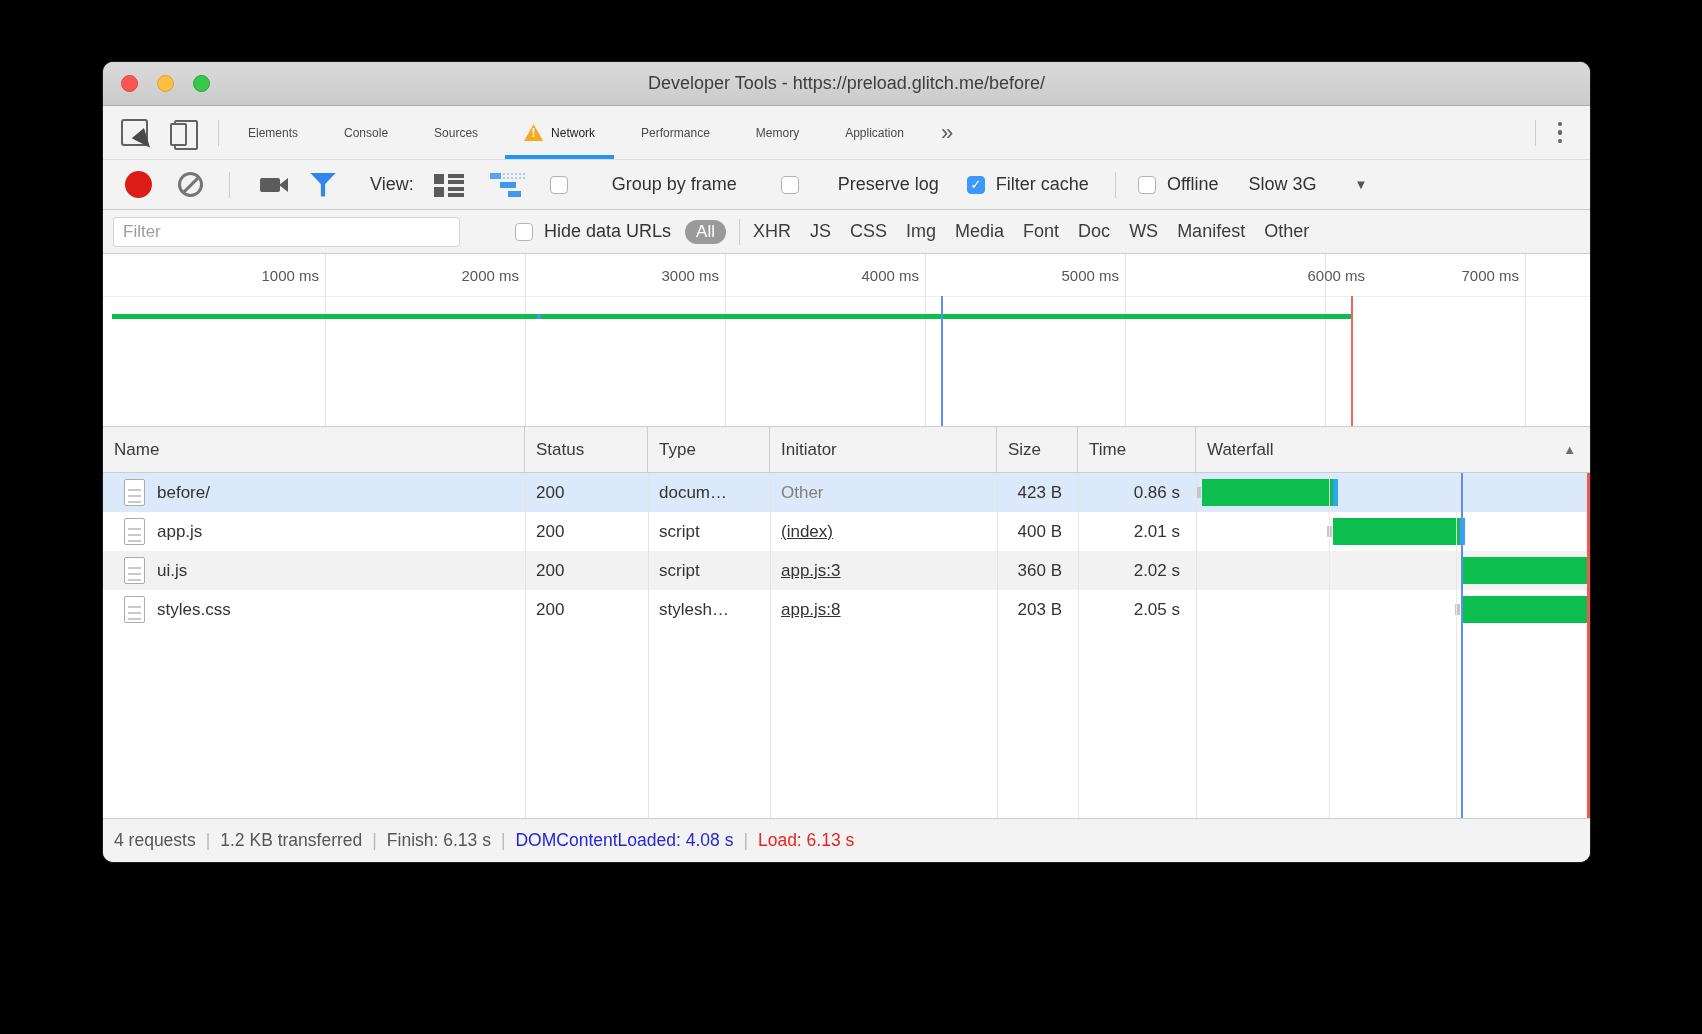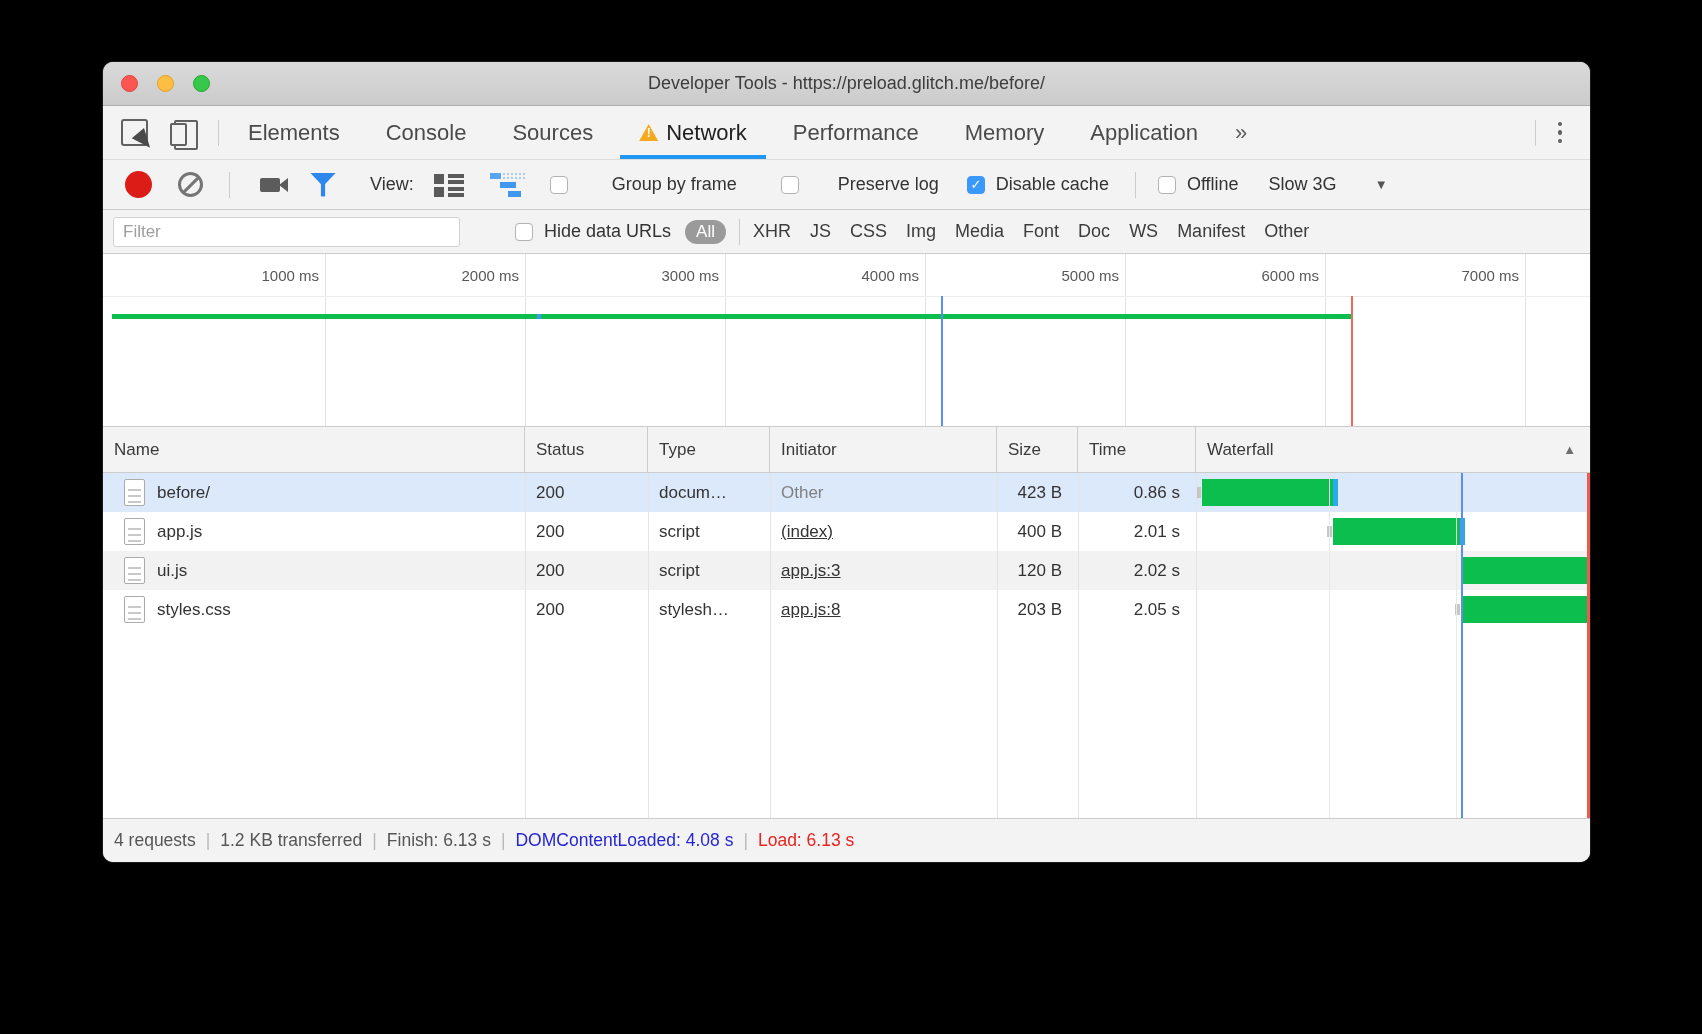--- a/index.html
+++ b/index.html
@@ -19,21 +19,21 @@
   .light.green { background:#35c84a; border:1px solid #24a32e; }
   .title-text { font-size:18px; color:#3d3d3d; }
 
   
   .tabbar { height:54px; background:#f3f3f3; border-bottom:1px solid #dcdcdc;
             display:flex; align-items:stretch; padding-left:18px; }
   .tab-icons { display:flex; align-items:center; gap:22px; padding-right:20px; }
   .vsep { width:1px; height:26px; background:#ccc; align-self:center; }
   .tabs { display:flex; align-items:stretch; margin-left:6px; }
   .tab { position:relative; display:flex; align-items:center; gap:8px; padding:13px 23px;
-         font-size:22px; color:#4a4a4a; cursor:default; }
+         font-size:12px; color:#4a4a4a; cursor:default; }
   .tab.active { color:#1f1f1f; }
   .tab.active::after { content:""; position:absolute; left:4px; right:4px; bottom:0; height:4px; background:#2196f3; }
   .tab-overflow { font-size:22px; color:#5f5f5f; padding:0 14px; display:flex; align-items:center; }
   .tabbar-right { margin-left:auto; display:flex; align-items:center; gap:18px; padding-right:24px; }
   .kebab { display:flex; flex-direction:column; gap:4px; padding:4px; }
   .kebab i { width:4.5px; height:4.5px; border-radius:50%; background:#606060; }
 
   .warn-tri { position:relative; width:19px; height:17px; background:#f5a91e;
               clip-path:polygon(50% 0, 100% 100%, 0 100%); }
   .warn-tri::after { content:"!"; position:absolute; left:0; right:0; bottom:0; text-align:center;
@@ -231,21 +231,21 @@
       <span class="cb-group" style="margin-right:44px;gap:44px;">
         <span class="checkbox">✓</span>
         <span>Group by frame</span>
       </span>
       <span class="cb-group" style="margin-right:28px;gap:39px;">
         <span class="checkbox">✓</span>
         <span>Preserve log</span>
       </span>
       <span class="cb-group" style="margin-right:26px;">
         <span class="checkbox checked">✓</span>
-        <span>Disable cache</span>
+        <span>Filter cache</span>
       </span>
       <span class="vsep" style="margin-right:22px;"></span>
       <span class="cb-group" style="margin-right:30px;">
         <span class="checkbox">✓</span>
         <span>Offline</span>
       </span>
       <span>Slow 3G</span>
       <span class="dd-arrow" style="margin-left:38px;">▼</span>
     </div>
 
@@ -278,21 +278,21 @@
       <div class="ov-grid" style="left:822px"></div>
       <div class="ov-grid" style="left:1022px"></div>
       <div class="ov-grid" style="left:1222px"></div>
       <div class="ov-grid" style="left:1422px"></div>
       <div class="ov-ruler-line"></div>
       <div class="ov-tick" style="left:12px">1000 ms</div>
       <div class="ov-tick" style="left:212px">2000 ms</div>
       <div class="ov-tick" style="left:412px">3000 ms</div>
       <div class="ov-tick" style="left:612px">4000 ms</div>
       <div class="ov-tick" style="left:812px">5000 ms</div>
-      <div class="ov-tick" style="left:1012px">6000 ms</div>
+      <div class="ov-tick" style="left:1058px">6000 ms</div>
       <div class="ov-tick" style="left:1212px">7000 ms</div>
       <div class="ov-band" id="ov-band" style="left: 9px; width: 1239px;"></div>
       <div class="ov-band-cap" id="ov-band-cap" style="left: 434px;"></div>
       <div class="ov-line ov-dcl" id="ov-dcl" style="left: 838px;"></div>
       <div class="ov-line ov-load" id="ov-load" style="left: 1248px;"></div>
     </div>
 
     <div class="thead">
       <div class="th w-name">Name</div>
       <div class="th w-status">Status</div>
@@ -357,21 +357,21 @@
       <div class="row striped">
         <div class="cell w-name">
             <span class="doc-icon"></span>
             <span>ui.js</span>
           </div>
         <div class="cell w-status">200</div>
         <div class="cell w-type">script</div>
         <div class="cell w-init">
             <span class="init-link">app.js:3</span>
           </div>
-        <div class="cell num w-size">120 B</div>
+        <div class="cell num w-size">360 B</div>
         <div class="cell num w-time">2.02 s</div>
         <div class="cell wf-cell w-wf">
             <span class="wf-bar" style="left: 265.08px; width: 128.27px;"></span>
           </div>
       </div>
 
       <div class="row">
         <div class="cell w-name">
             <span class="doc-icon"></span>
             <span>styles.css</span>

